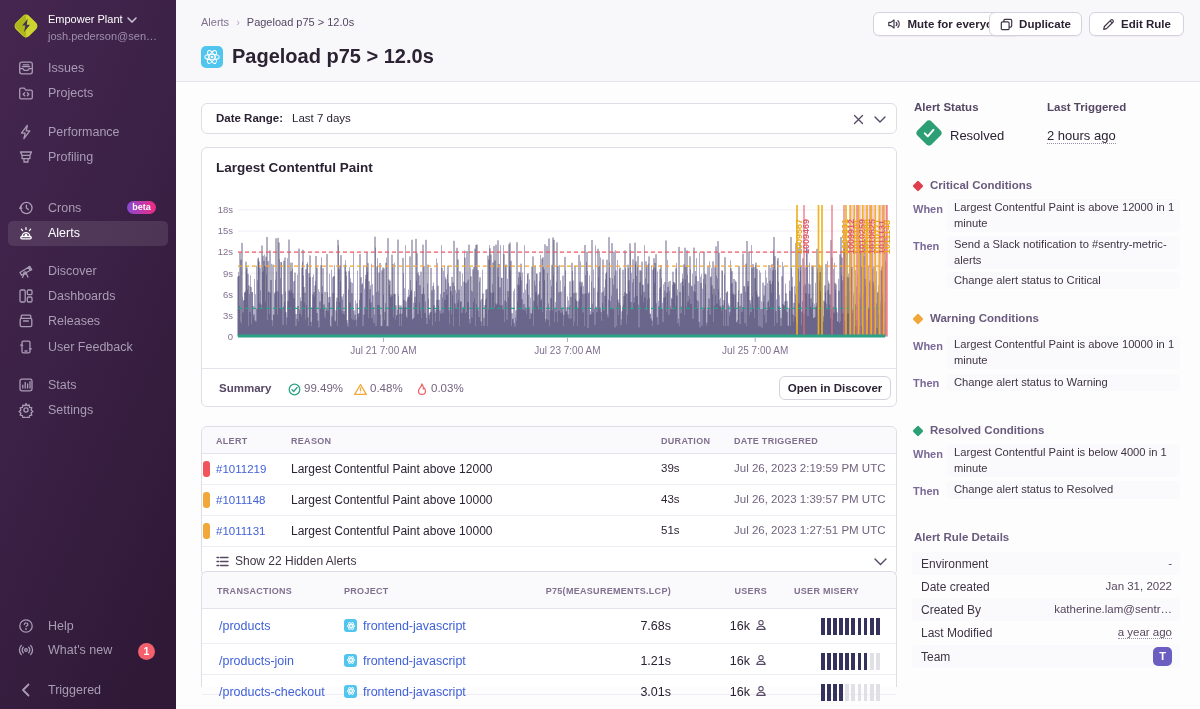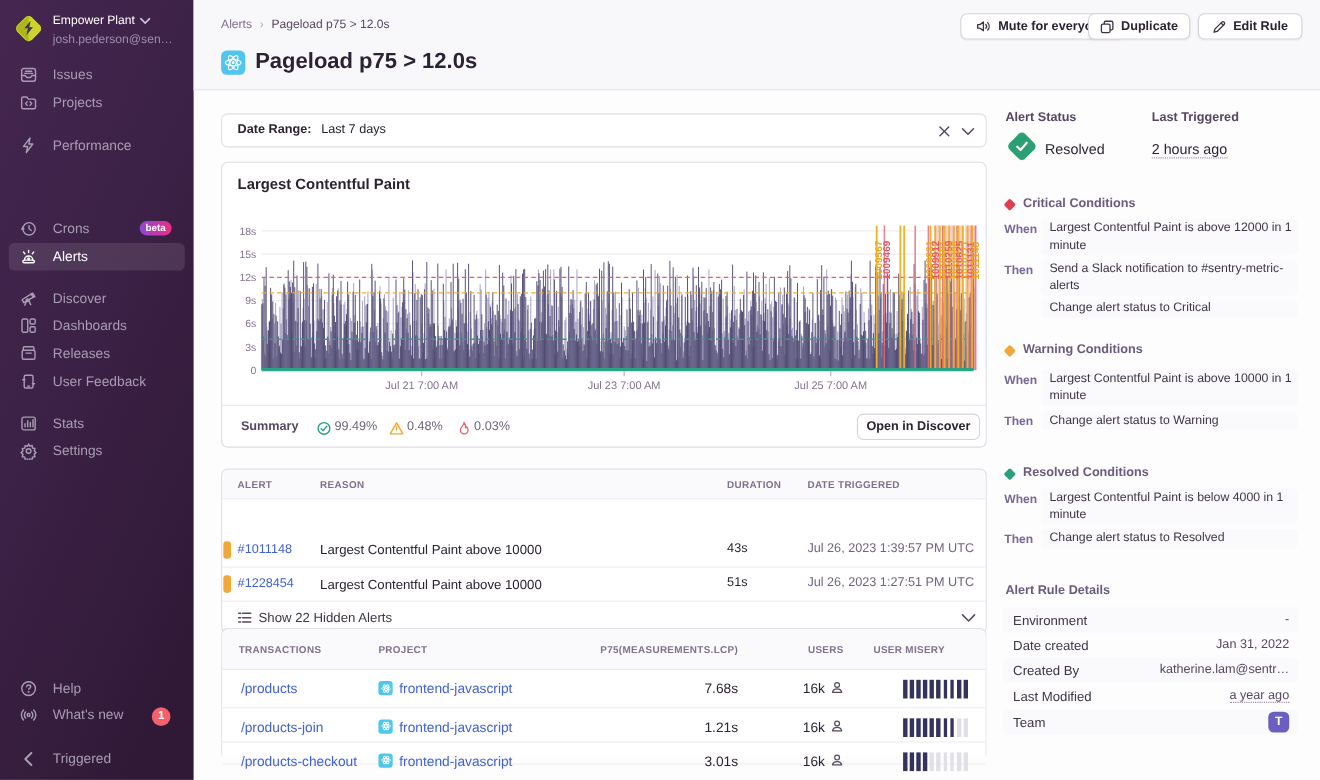--- a/index.html
+++ b/index.html
@@ -96,20 +96,26 @@
           <path d="M6.7 7.6L5.2 9.2l1.5 1.6M9.3 7.6l1.5 1.6-1.5 1.6" fill="none" stroke="#a99cb5" stroke-width="1.3" stroke-linecap="round" stroke-linejoin="round"></path>
         </svg></span>
       <span class="lb" style="">Projects</span>
     </div>
     <div class="nav-item" style="top:120px">
       <span class="ic"><svg width="16" height="16" viewBox="0 0 16 16">
           <path d="M9.3 1.4L3.4 9.1h3.8l-1.3 5.5 5.9-7.7H8.2z" fill="none" stroke="#a99cb5" stroke-width="1.3" stroke-linecap="round" stroke-linejoin="round"></path>
         </svg></span>
       <span class="lb" style="">Performance</span>
     </div>
+    <div class="nav-item" style="top:145px">
+      <span class="ic"><svg width="16" height="16" viewBox="0 0 16 16">
+          <path d="M2.5 3h11l-1.6 3.4H4.1zM4.1 6.4h7.8v3.2H4.1zM6 9.6h4v3.4H6z" fill="none" stroke="#a99cb5" stroke-width="1.3" stroke-linecap="round" stroke-linejoin="round"></path>
+        </svg></span>
+      <span class="lb" style="">Profiling</span>
+    </div>
     <div class="nav-item" style="top:196px">
       <span class="ic"><svg width="16" height="16" viewBox="0 0 16 16">
           <circle cx="8.4" cy="8" r="5.6" fill="none" stroke="#a99cb5" stroke-width="1.3" stroke-linecap="round" stroke-linejoin="round"></circle>
           <path d="M8.4 5.2V8l2 1.6" fill="none" stroke="#a99cb5" stroke-width="1.3" stroke-linecap="round" stroke-linejoin="round"></path>
           <path d="M2.8 6.4l-1 2 2-.3" fill="none" stroke="#a99cb5" stroke-width="1.3" stroke-linecap="round" stroke-linejoin="round"></path>
         </svg></span>
       <span class="lb" style="">Crons</span>
     </div>
     <div class="nav-active" style="top:221px"></div>
     <div class="nav-item" style="top:221px">
@@ -319,30 +325,37 @@
       <div class="btn-discover">Open in Discover</div>
     </div>
   </div>
 <div class="card alertcard">
     <div class="tbl-head" style="height:27px;">
       <div class="th" style="left:14px;top:9px;">ALERT</div>
       <div class="th" style="left:89px;top:9px;">REASON</div>
       <div class="th" style="left:459px;top:9px;">DURATION</div>
       <div class="th" style="left:532px;top:9px;">DATE TRIGGERED</div>
     </div>
+    <div class="trow" style="top:27px;height:31px;">
+      <div class="badge" style="background:#f2545b;"></div>
+      <div class="cell link" style="left:14px;top:9px;font-size:11.5px;">#1011219</div>
+      <div class="cell" style="left:89px;top:8px;">Largest Contentful Paint above 12000</div>
+      <div class="cell" style="left:459px;top:8px;font-size:11.5px;">39s</div>
+      <div class="cell" style="left:532px;top:8px;color:#71637e;font-size:11.5px;">Jul 26, 2023 2:19:59 PM UTC</div>
+    </div>
     <div class="trow" style="top:58px;height:31px;">
       <div class="badge" style="background:#f1a838;"></div>
       <div class="cell link" style="left:14px;top:9px;font-size:11.5px;">#1011148</div>
       <div class="cell" style="left:89px;top:8px;">Largest Contentful Paint above 10000</div>
       <div class="cell" style="left:459px;top:8px;font-size:11.5px;">43s</div>
       <div class="cell" style="left:532px;top:8px;color:#71637e;font-size:11.5px;">Jul 26, 2023 1:39:57 PM UTC</div>
     </div>
     <div class="trow" style="top:89px;height:31px;">
       <div class="badge" style="background:#f1a838;"></div>
-      <div class="cell link" style="left:14px;top:9px;font-size:11.5px;">#1228454</div>
+      <div class="cell link" style="left:14px;top:9px;font-size:11.5px;">#1011131</div>
       <div class="cell" style="left:89px;top:8px;">Largest Contentful Paint above 10000</div>
       <div class="cell" style="left:459px;top:8px;font-size:11.5px;">51s</div>
       <div class="cell" style="left:532px;top:8px;color:#71637e;font-size:11.5px;">Jul 26, 2023 1:27:51 PM UTC</div>
     </div>
     <div class="trow" style="top:120px;height:29px;border-bottom:none;">
       <svg class="abs" style="left:14px;top:9px;" width="13" height="11" viewBox="0 0 13 11">
         <path d="M1 1.5h1.8M1 5.5h1.8M1 9.5h1.8M4.6 1.5h7.4M4.6 5.5h7.4M4.6 9.5h7.4" stroke="#564764" stroke-width="1.4" stroke-linecap="round"></path>
       </svg>
       <div class="cell" style="left:33px;top:7px;color:#3e3446;">Show 22 Hidden Alerts</div>
       <svg class="abs" style="left:672px;top:11px;" width="13" height="8" viewBox="0 0 13 8">

